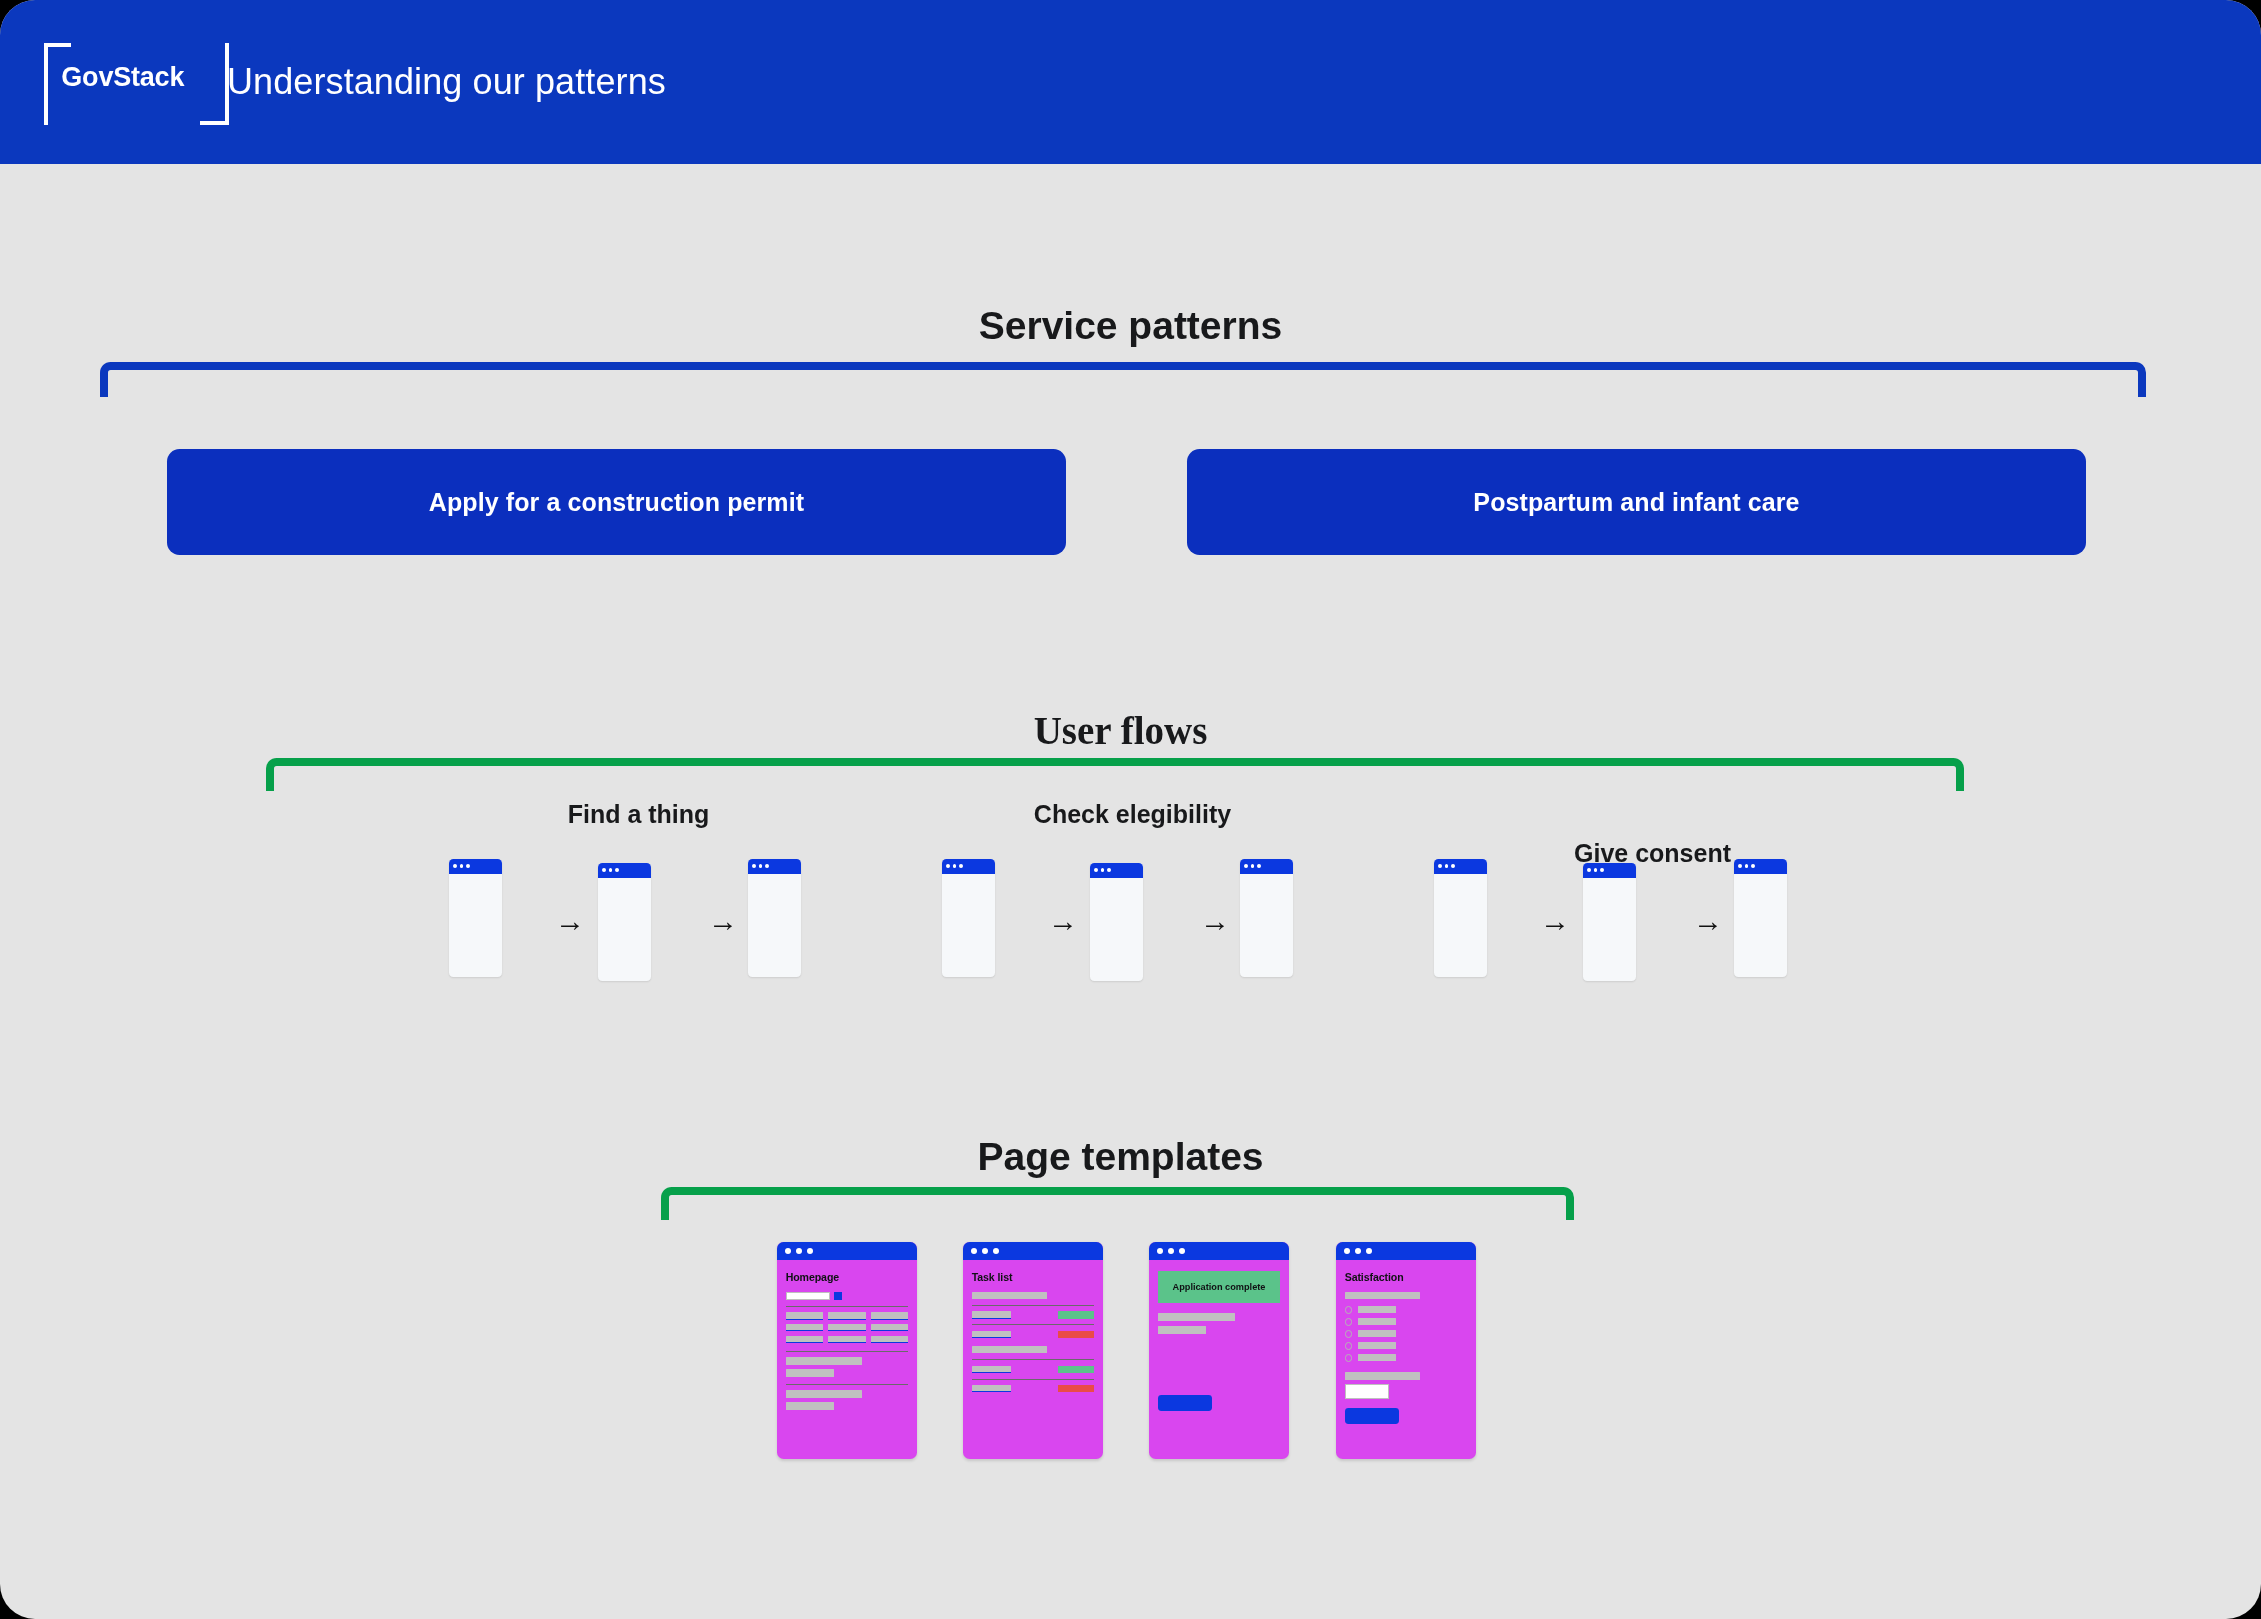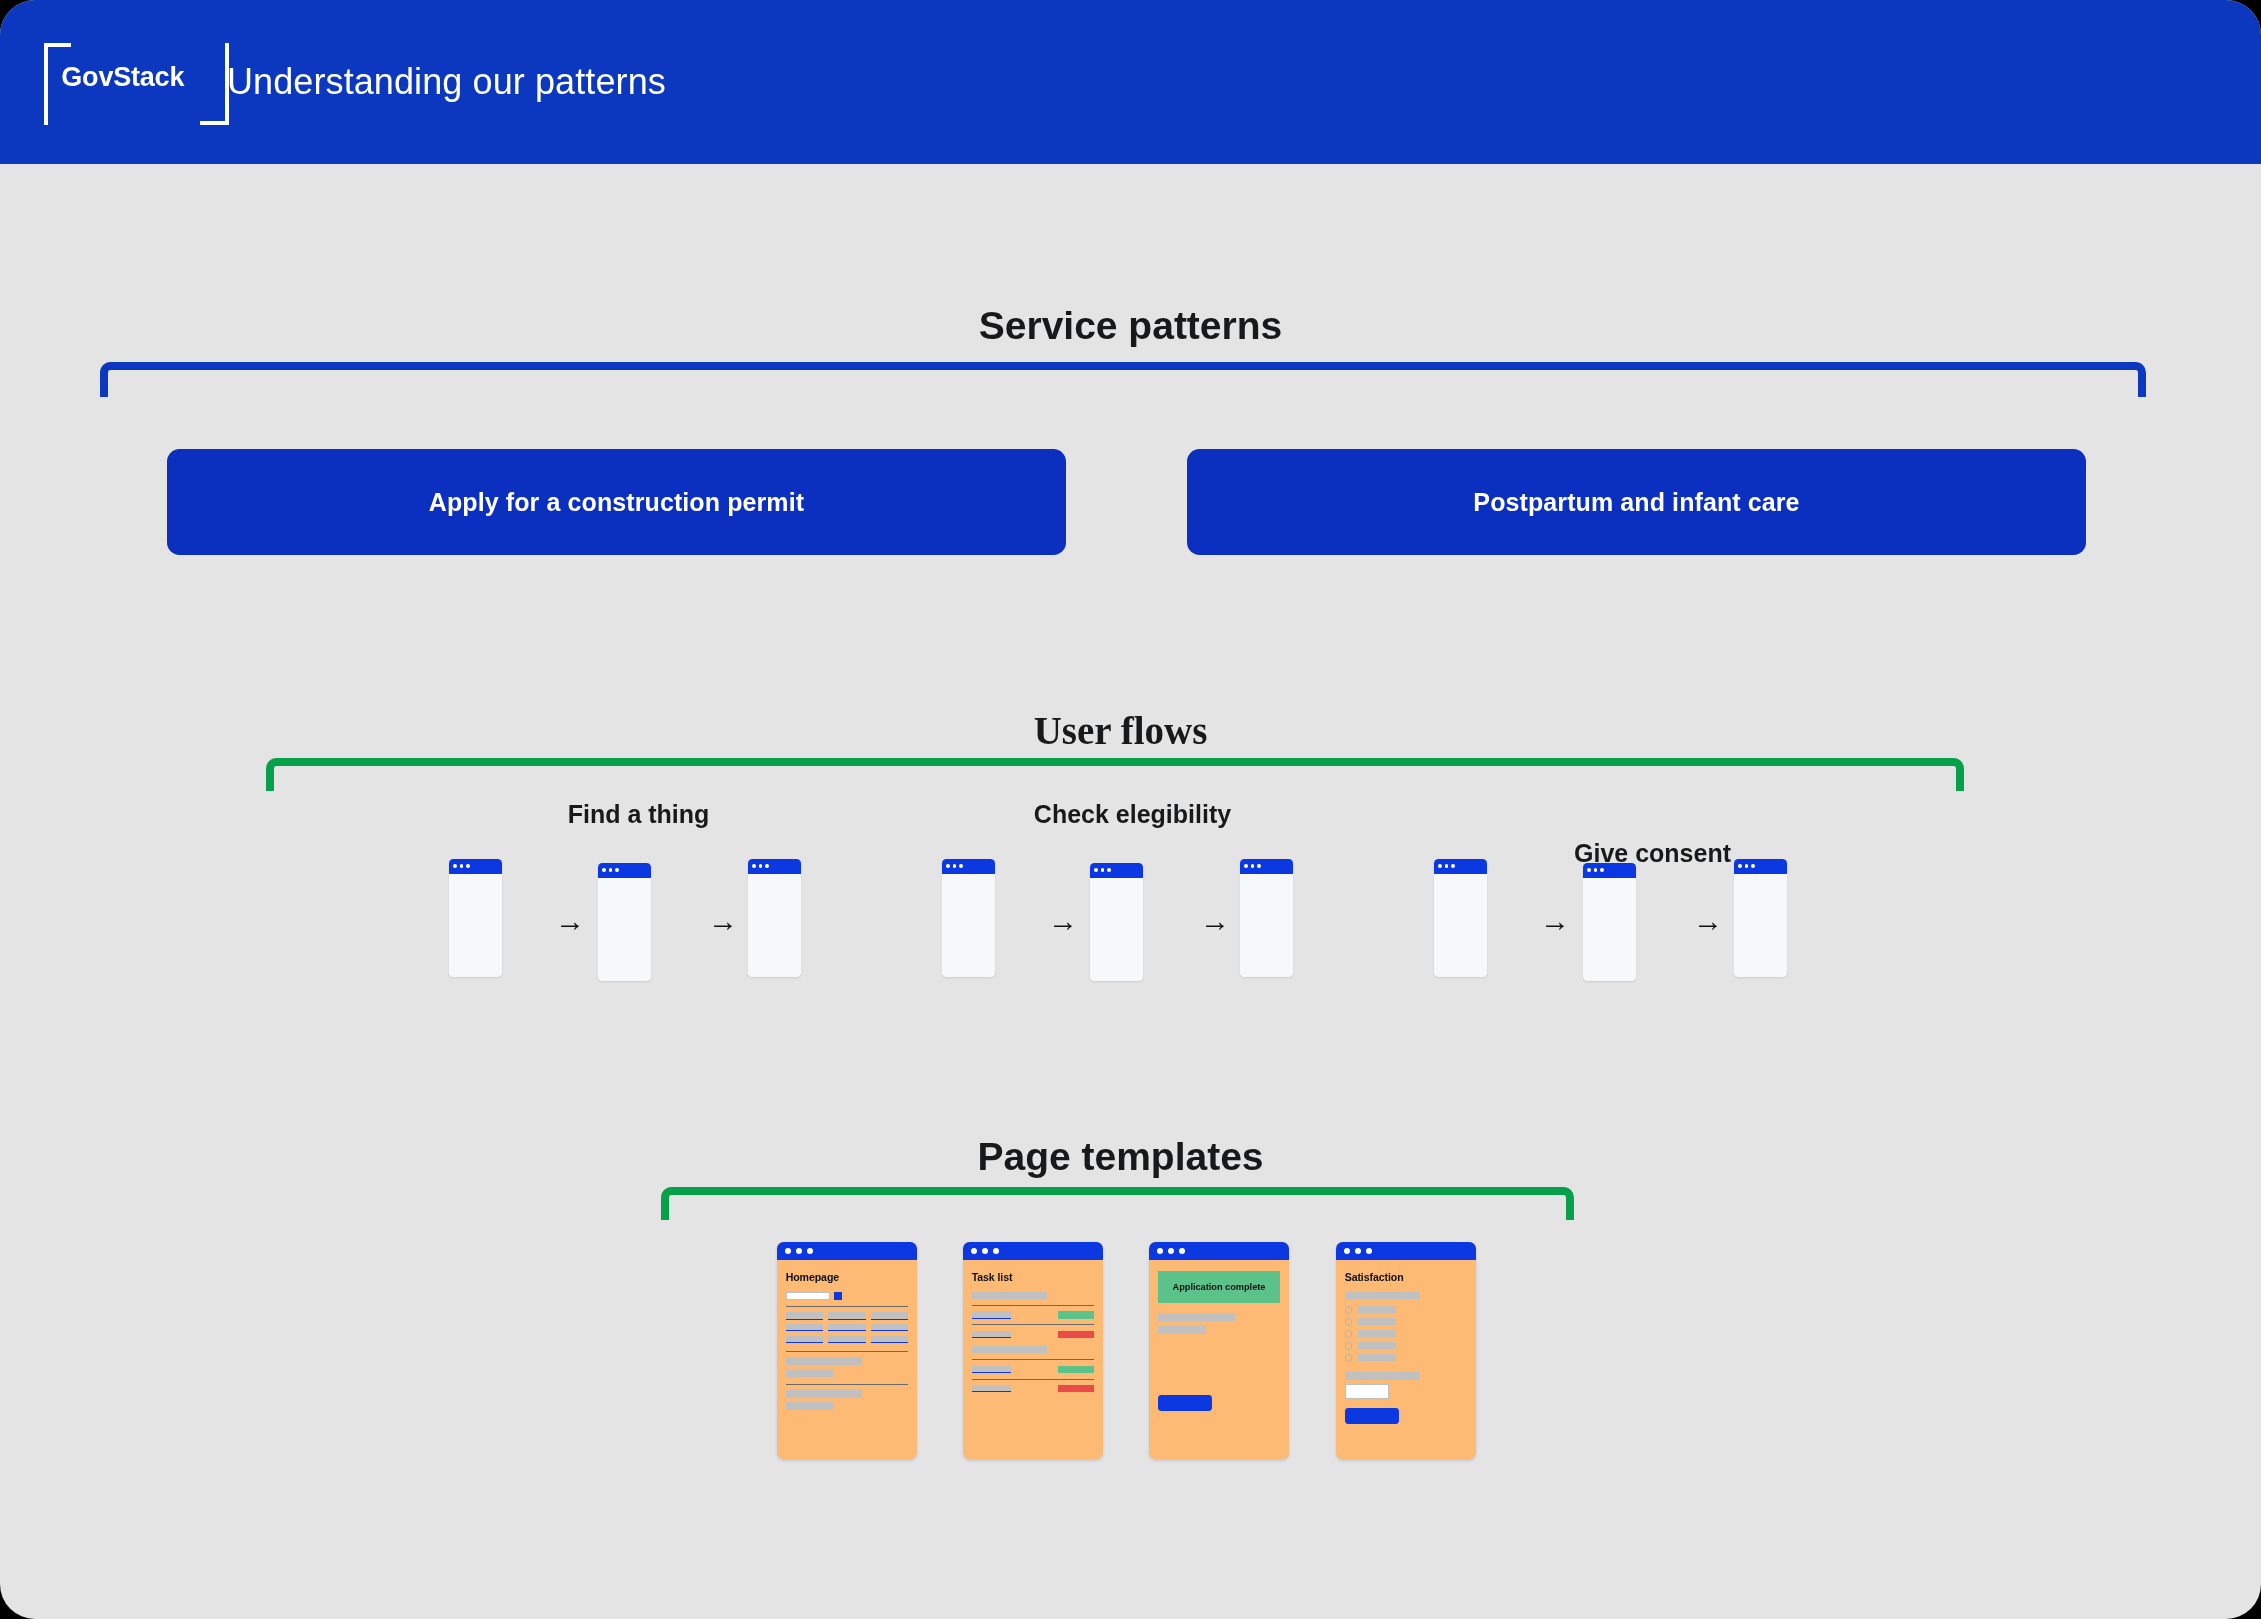--- a/index.html
+++ b/index.html
@@ -170,21 +170,21 @@
     line-height: 30px;
     text-align: center;
     font-weight: 400;
   }
 
   
   .tpl {
     position: absolute;
     width: 140px;
     height: 217px;
-    background: #fdba74;
+    background: #d946ef;
     border-radius: 6.7px;
     overflow: hidden;
     box-shadow: 0 1.4px 2.9px rgba(0,0,0,0.13);
   }
   .tpl .titlebar {
     width: 100%;
     height: 18.3px;
     background: #0B38E0;
     display: flex;
     align-items: center;

